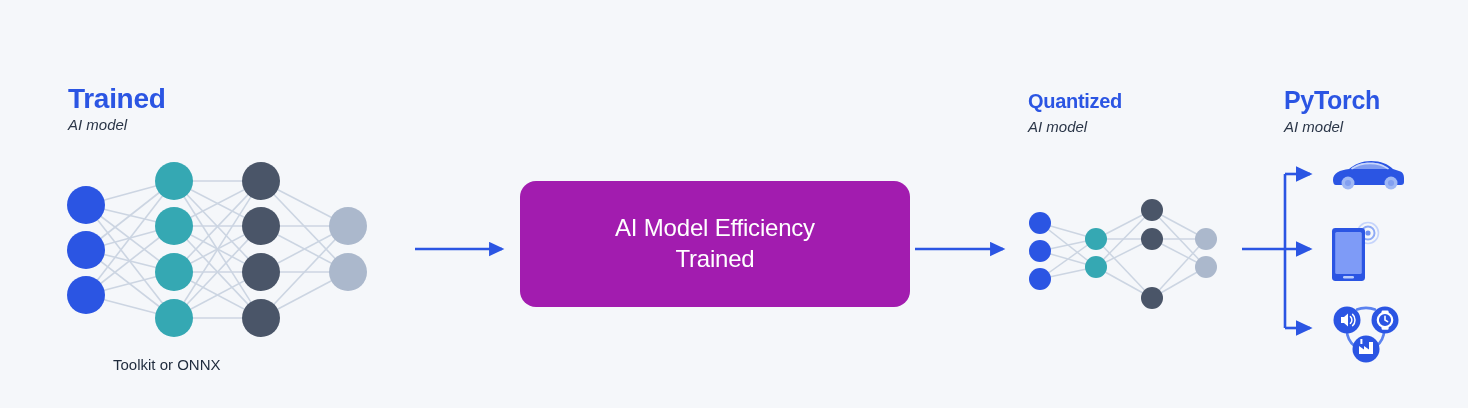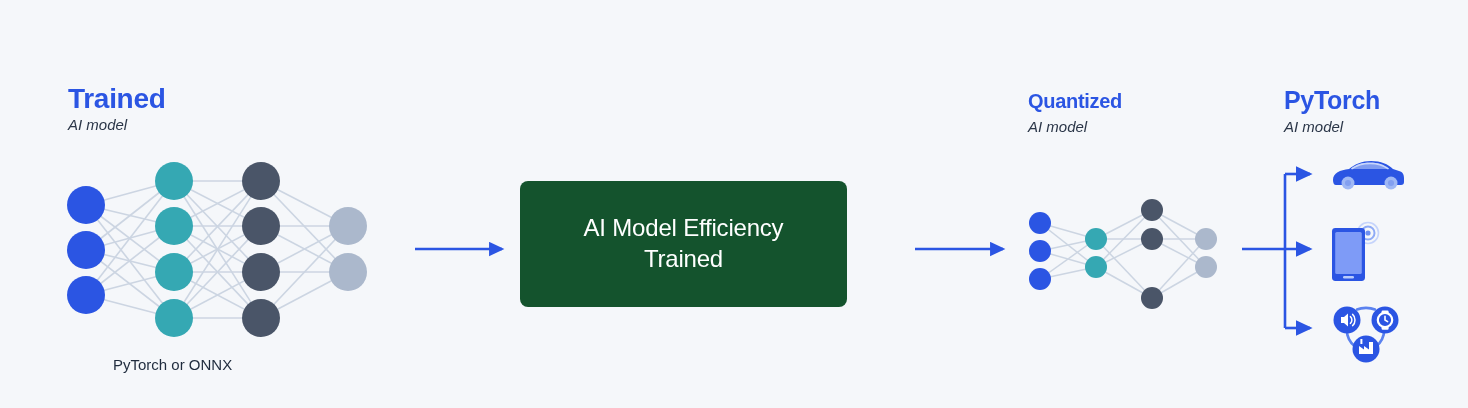--- a/index.html
+++ b/index.html
@@ -56,24 +56,24 @@
   #h-quantized { left: 1028px; top: 82px; font-size: 20px; }
   #s-quantized { left: 1028px; top: 119px; }
   #h-deployed { left: 1284px; top: 79px; font-size: 25px; }
   #s-deployed { left: 1284px; top: 119px; }
   #cap-framework { left: 113px; top: 357px; }
 
   .toolkit-box {
     position: absolute;
     left: 520px;
     top: 181px;
-    width: 327px;
+    width: 390px;
     height: 126px;
-    background: #14532d;
-    border-radius: 8px;
+    background: #a21caf;
+    border-radius: 16px;
     display: flex;
     align-items: center;
     justify-content: center;
     box-sizing: border-box;
   }
   .toolkit-label {
     color: #ffffff;
     font-size: 24px;
     text-align: center;
     line-height: 1.28;
@@ -88,21 +88,21 @@
 
   <div class="heading" id="h-trained">Trained</div>
   <div class="subheading" id="s-trained">AI model</div>
 
   <div class="heading" id="h-quantized">Quantized</div>
   <div class="subheading" id="s-quantized">AI model</div>
 
   <div class="heading" id="h-deployed">PyTorch</div>
   <div class="subheading" id="s-deployed">AI model</div>
 
-  <div class="caption" id="cap-framework">PyTorch or ONNX</div>
+  <div class="caption" id="cap-framework">Toolkit or ONNX</div>
 
   <div class="toolkit-box">
     <div class="toolkit-label">
       <span>AI Model Efficiency</span><br>
       <span>Trained</span>
     </div>
   </div>
 
   <svg class="svg-layer" viewBox="0 0 1468 408">
     <defs>

